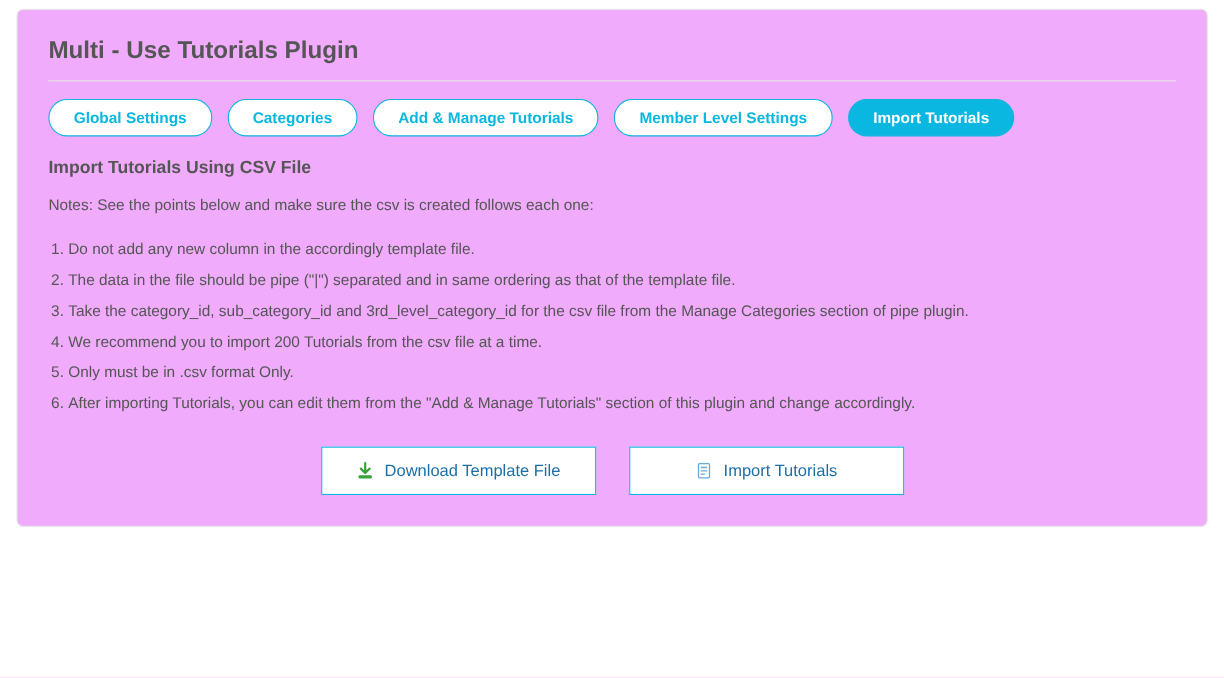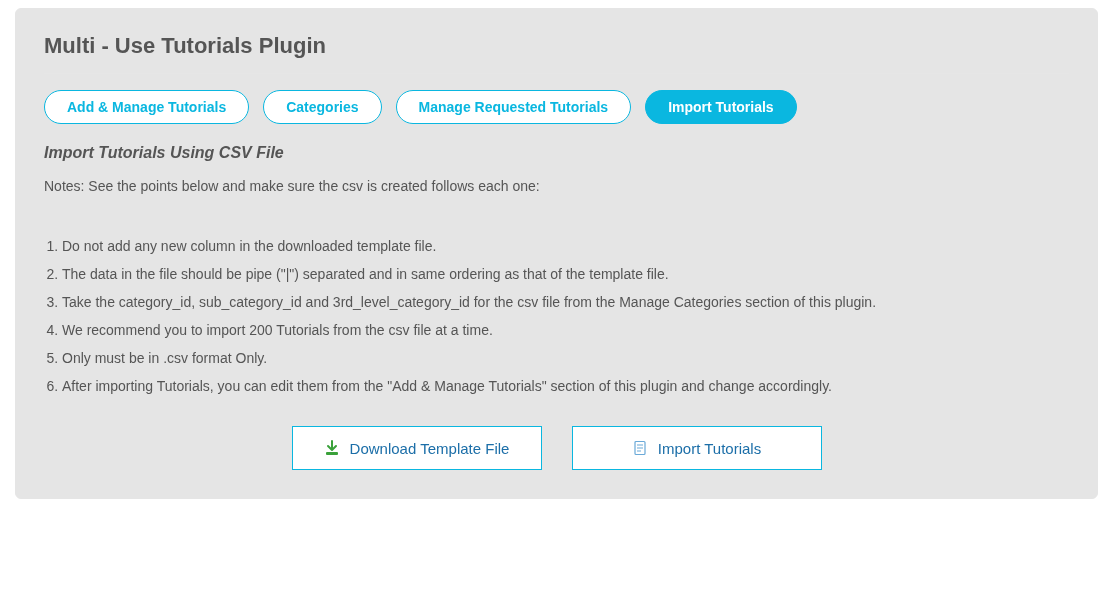--- a/index.html
+++ b/index.html
@@ -7,21 +7,21 @@
     font-family: Tahoma, Verdana, Arial, sans-serif;
     background: #fff;
     color: #555;
     font-size: 14px;
   }
   .card {
     width: 1083px;
     margin: 8px auto;
     border: 1px solid #e5e5e5;
     border-radius: 6px;
-    background: #e5e5e5;
+    background: #f0abfc;
     padding: 24px 28px 28px 28px;
   }
   .page-title {
     font-size: 22px;
     font-weight: 700;
     color: #555;
     margin-bottom: 14px;
   }
   .hr {
     border: none;
@@ -49,31 +49,30 @@
   .tab.active {
     background: #0ab7e0;
     color: #fff;
     border-color: #0ab7e0;
   }
   .section-title {
     font-size: 16px;
     font-weight: 700;
     color: #555;
     margin-bottom: 10px;
-    font-style: italic;
   }
   .desc {
     color: #555;
     line-height: 2.0;
     margin-bottom: 20px;
   }
   .notes-label {
     color: #555;
     line-height: 2.0;
-    margin-bottom: 32px;
+    margin-bottom: 12px;
   }
   .list {
     list-style: decimal;
     padding-left: 18px;
     color: #555;
   }
   .list li {
     line-height: 2.0;
     margin-bottom: 0;
   }
@@ -100,35 +99,36 @@
 </style>
 </head>
 <body>
 
 <div class="card">
 
   <h1 class="page-title">Multi - Use Tutorials Plugin</h1>
   <hr class="hr">
 
   <div class="tabs">
+    <span class="tab">Global Settings</span>
+    <span class="tab">Categories</span>
     <span class="tab">Add &amp; Manage Tutorials</span>
-    <span class="tab">Categories</span>
-    <span class="tab">Manage Requested Tutorials</span>
+    <span class="tab">Member Level Settings</span>
     <span class="tab active">Import Tutorials</span>
   </div>
 
   <div class="section-title">Import Tutorials Using CSV File</div>
 
 
   <p class="notes-label">Notes: See the points below and make sure the csv is created follows each one:</p>
 
   <ol class="list">
-    <li>Do not add any new column in the downloaded template file.</li>
+    <li>Do not add any new column in the accordingly template file.</li>
     <li>The data in the file should be pipe ("|") separated and in same ordering as that of the template file.</li>
-    <li>Take the category_id, sub_category_id and 3rd_level_category_id for the csv file from the Manage Categories section of this plugin.</li>
+    <li>Take the category_id, sub_category_id and 3rd_level_category_id for the csv file from the Manage Categories section of pipe plugin.</li>
     <li>We recommend you to import 200 Tutorials from the csv file at a time.</li>
     <li>Only must be in .csv format Only.</li>
     <li>After importing Tutorials, you can edit them from the "Add &amp; Manage Tutorials" section of this plugin and change accordingly.</li>
   </ol>
 
   <div class="actions">
     <button class="btn">
       <svg width="16" height="16" viewBox="0 0 16 16">
         <path d="M8 1 L8 9 M4 6 L8 10 L12 6" stroke="#3aa13a" stroke-width="2" fill="none" stroke-linecap="round" stroke-linejoin="round"></path>
         <rect x="2" y="12" width="12" height="3" fill="#3aa13a" rx="1"></rect>

